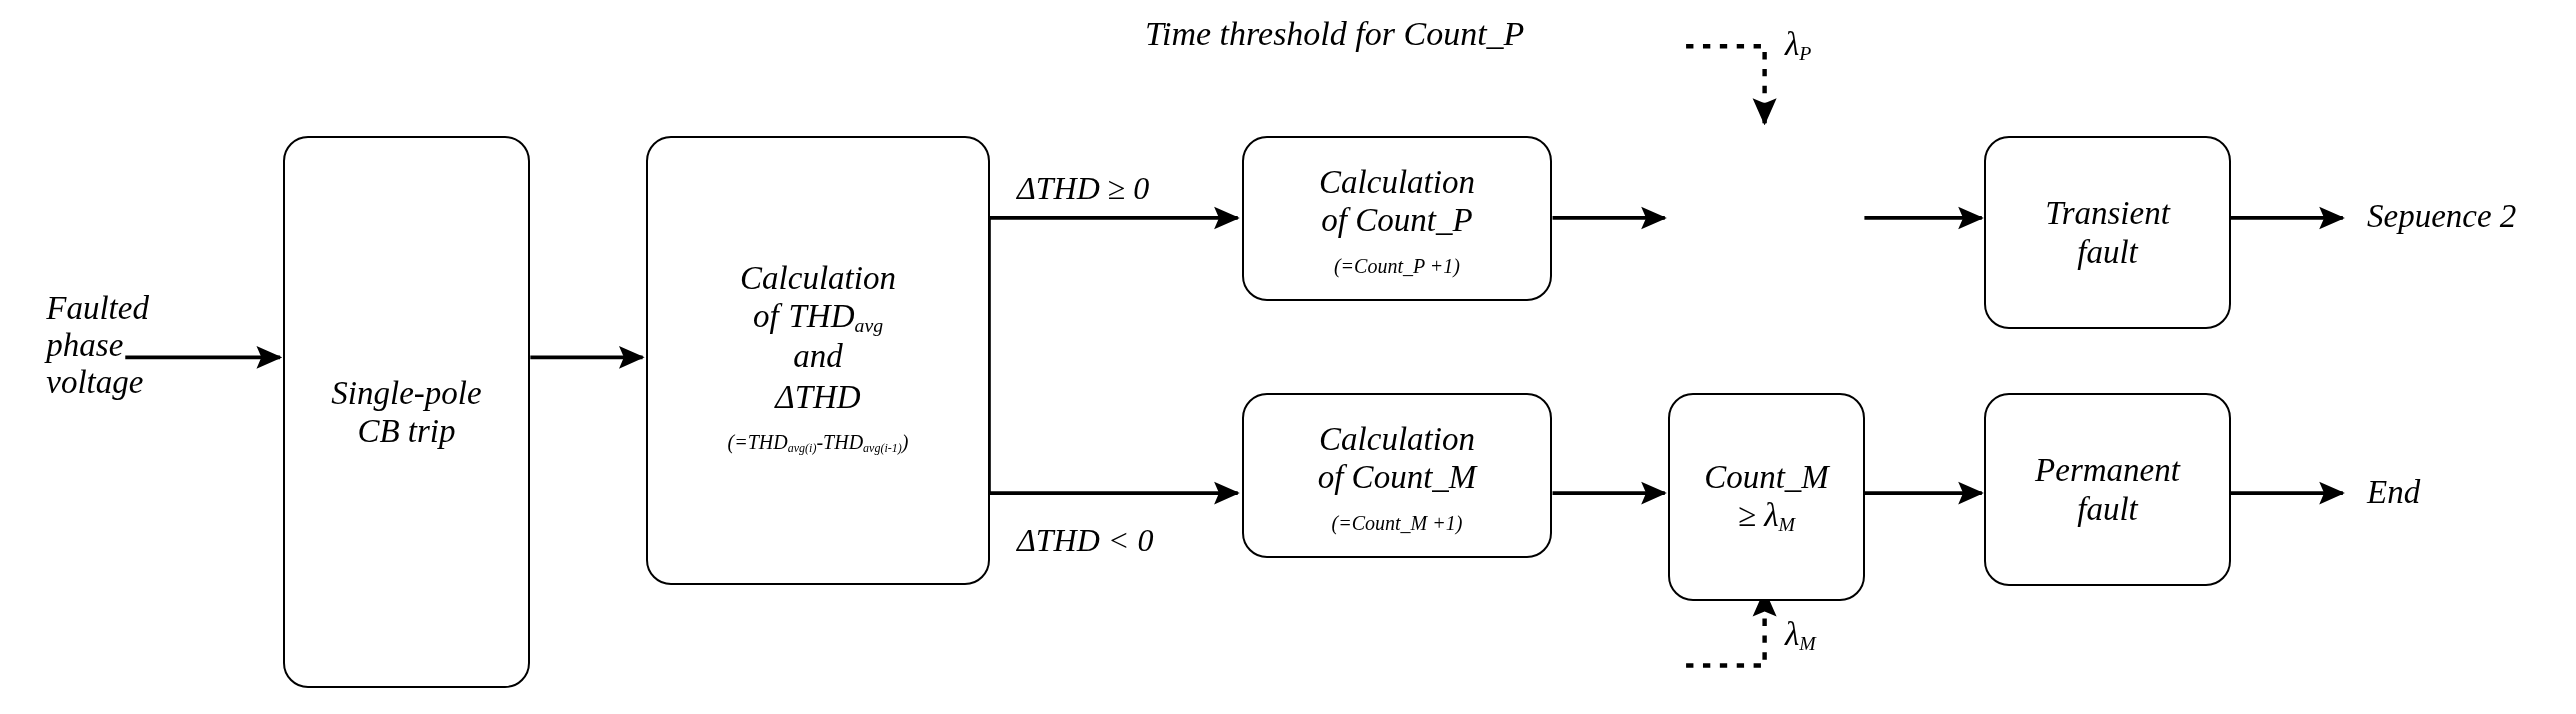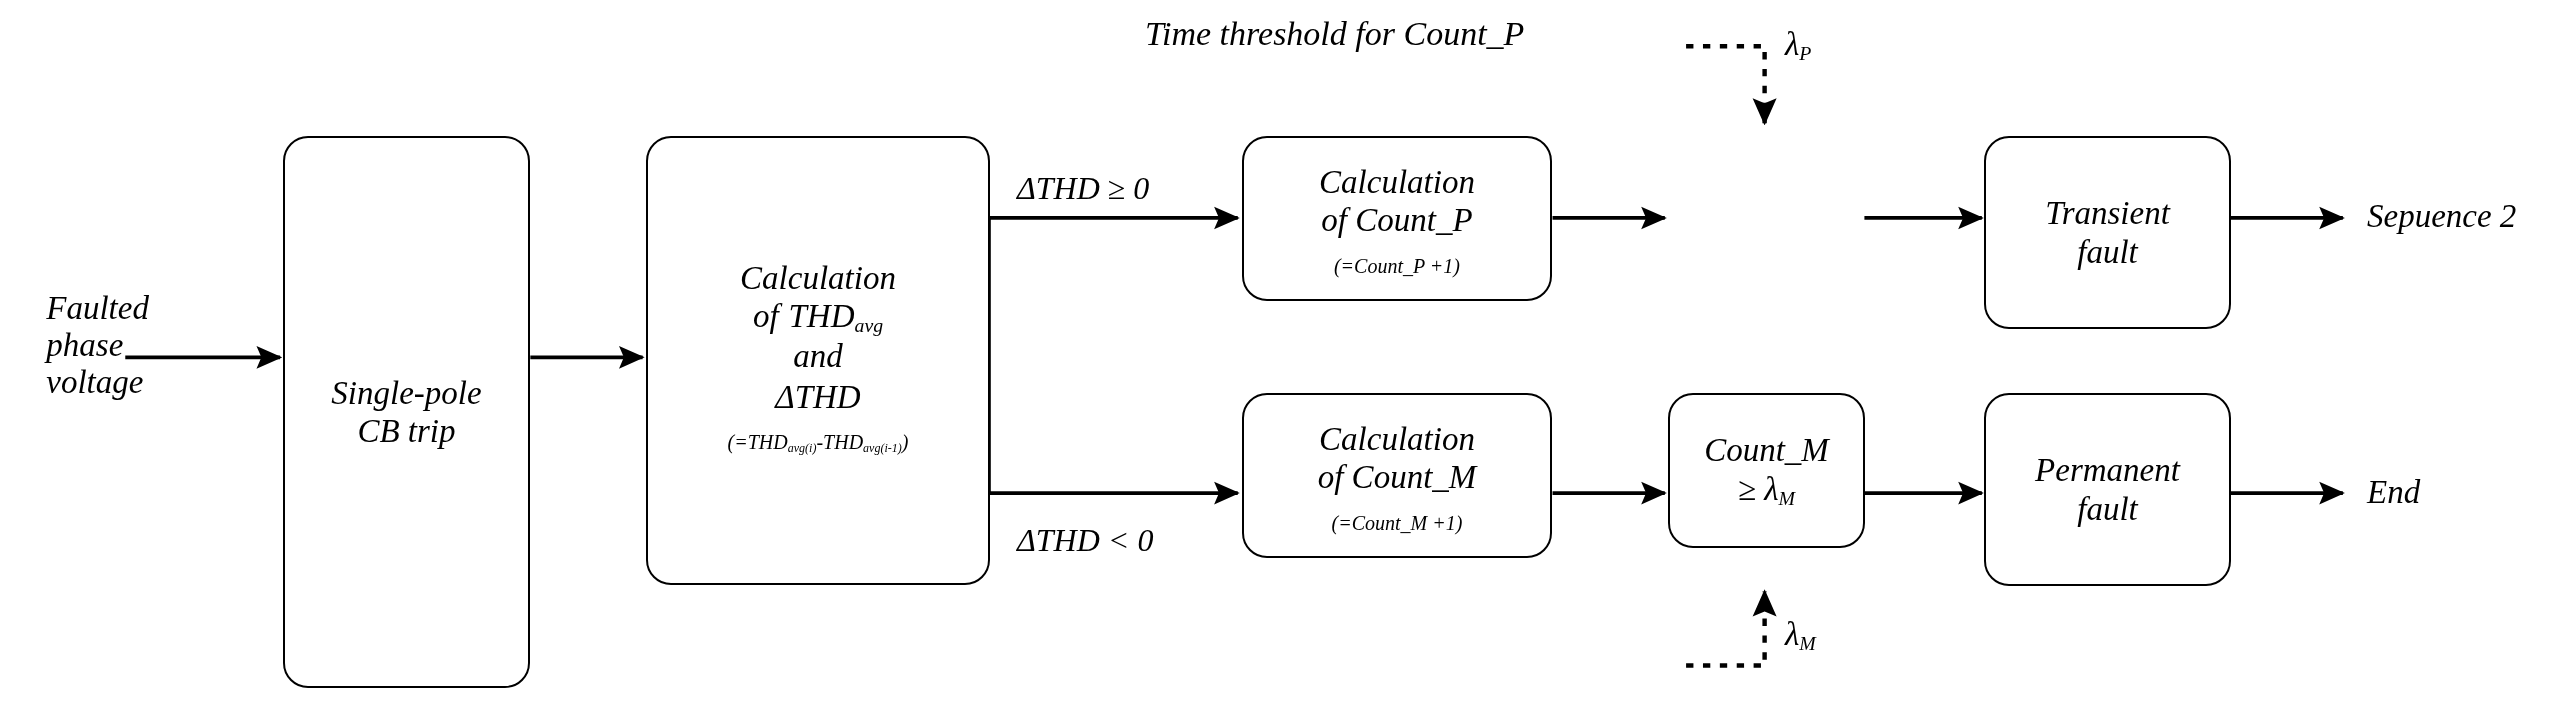--- a/index.html
+++ b/index.html
@@ -159,21 +159,21 @@
   <div class="free-label t-free" style="left:2367px; top:198px;">
     <span>Sepuence 2</span>
   </div>
 
   <div class="node" style="left:1242px; top:393px; width:310px; height:165px; padding-top:4.4px;">
     <span class="line t-main">Calculation</span>
     <span class="line t-main">of  Count_M</span>
     <span class="line t-sub" style="margin-top:16px;">(=Count_M +1)</span>
   </div>
 
-  <div class="node" style="left:1668px; top:393px; width:197px; height:155px;">
+  <div class="node" style="left:1668px; top:393px; width:197px; height:208px;">
     <span class="line t-main">Count_M</span>
     <span class="line t-main">
       <span>≥ λ</span><sub>M</sub>
     </span>
   </div>
 
   <div class="node" style="left:1984px; top:393px; width:247px; height:193px;">
     <span class="line t-main">Permanent</span>
     <span class="line t-main">fault</span>
   </div>

